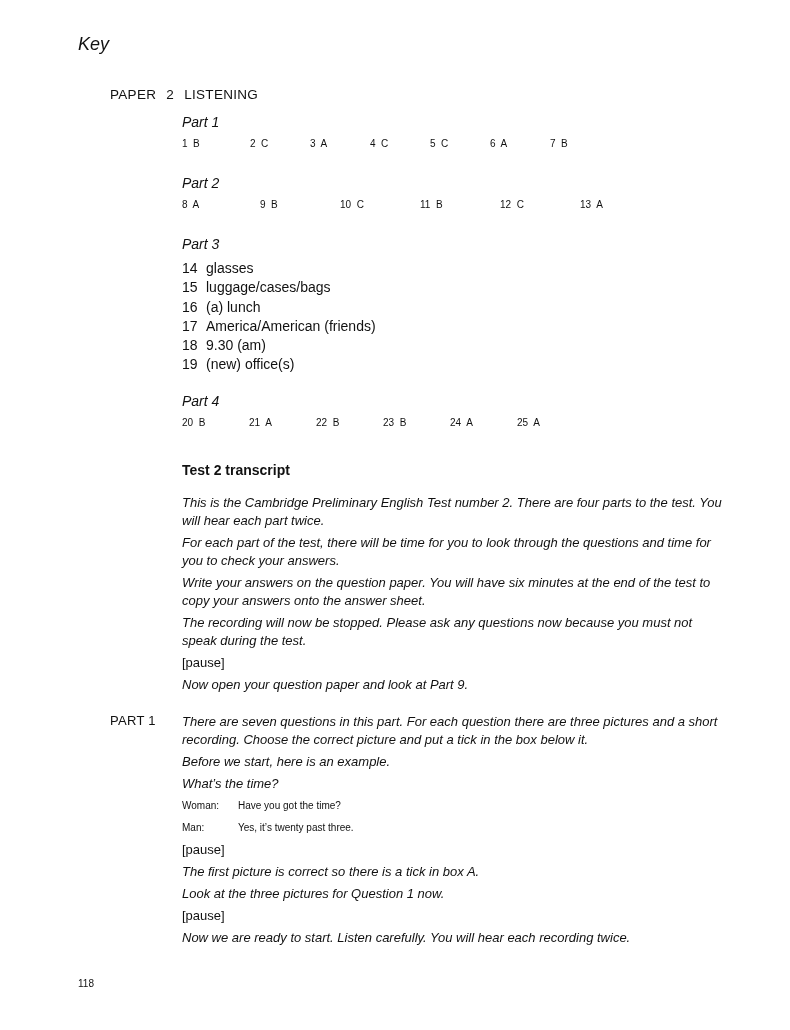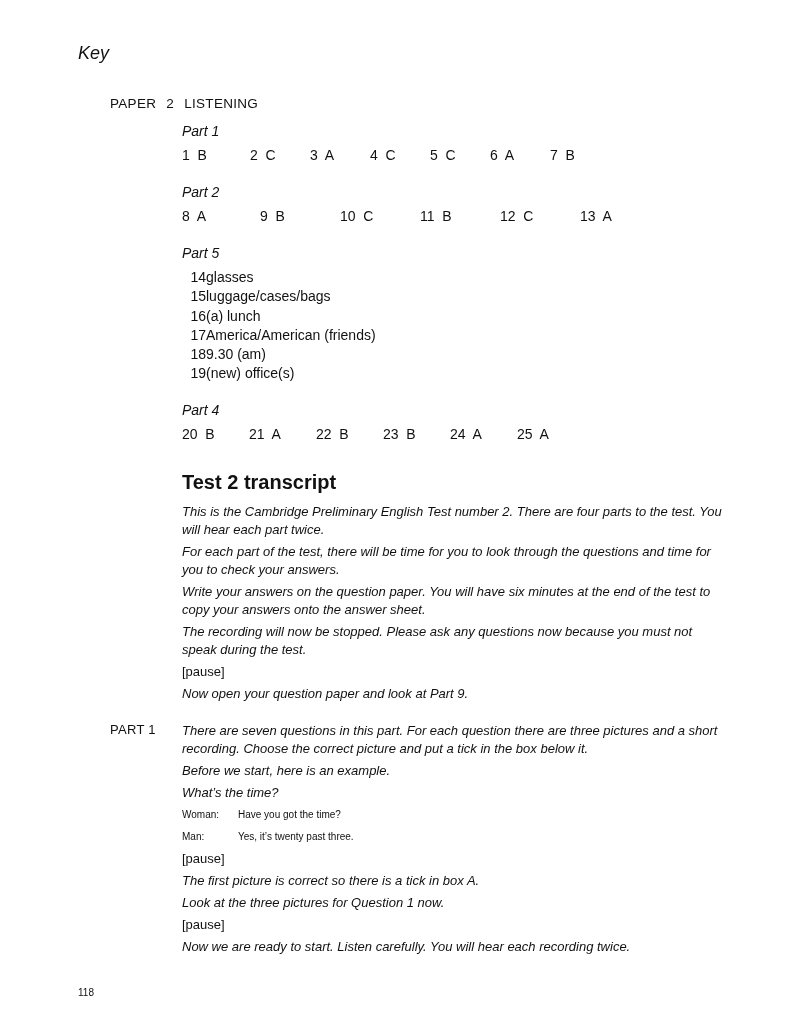--- a/index.html
+++ b/index.html
@@ -1,34 +1,34 @@
 <!DOCTYPE html>
 <html><head>
   <meta charset="utf-8">
   <style>
     html, body { margin: 0; padding: 0; background: #ffffff; }
     body {
       width: 790px; height: 1030px; position: relative; overflow: hidden;
       font-family: "Liberation Sans", sans-serif; color: #111111;
     }
-    .abs { position: absolute; margin-top: 9px; }
+    .abs { position: absolute; }
     .header-key { left: 78px; top: 34px; font-size: 18px; font-style: italic; }
     .paper-title { left: 110px; top: 87px; font-size: 13.5px; letter-spacing: 0.3px; word-spacing: 6px; }
     .part-label { font-style: italic; font-size: 14px; }
-    .answers-row { display: flex; font-size: 14px; }
+    .answers-row { display: flex; font-size: 10px; }
     .answers-row span { white-space: pre; }
     .p1 span { width: 60px; }
     .p1 span:first-child { width: 68px; }
     .p2 span { width: 60px; }
     .p2 span:first-child { width: 58px; }
     .p4 span { width: 67px; }
     .p3-list { font-size: 14px; line-height: 19.3px; }
-    .p3-item { display: flex; text-align: right; }
+    .p3-item { display: flex; }
     .p3-num { width: 24px; }
-    .transcript-title { left: 182px; top: 462px; font-size: 20px; font-weight: bold; }
+    .transcript-title { left: 182px; top: 462px; font-size: 14px; font-weight: bold; }
     .para { font-size: 13px; line-height: 18px; margin: 0 0 4px 0; width: 545px; }
     .it { font-style: italic; }
     .transcript-block { left: 182px; top: 494px; }
     .part1-label { left: 110px; top: 713px; font-size: 13px; letter-spacing: 0.3px; }
     .part1-block { left: 182px; top: 713px; }
     .dialog { display: flex; font-size: 10px; line-height: 18px; margin-bottom: 4px; }
     .speaker { width: 56px; }
     .page-number { left: 78px; top: 978px; font-size: 10px; }
   </style>
 </head>
@@ -51,21 +51,21 @@
 <div class="abs part-label" style="left:182px; top:175px;">Part 2</div>
 <div class="abs answers-row p2" style="left:182px; top:199px;gap:20px;">
   <span>8  A</span>
   <span>9  B</span>
   <span>10  C</span>
   <span>11  B</span>
   <span>12  C</span>
   <span>13  A</span>
 </div>
 
-<div class="abs part-label" style="left:182px; top:236px;">Part 5</div>
+<div class="abs part-label" style="left:182px; top:236px;">Part 3</div>
 <div class="abs p3-list" style="left:182px; top:259px;">
   <div class="p3-item">
       <span class="p3-num">14</span>
       <span>glasses</span>
     </div>
   <div class="p3-item">
       <span class="p3-num">15</span>
       <span>luggage/cases/bags</span>
     </div>
   <div class="p3-item">

